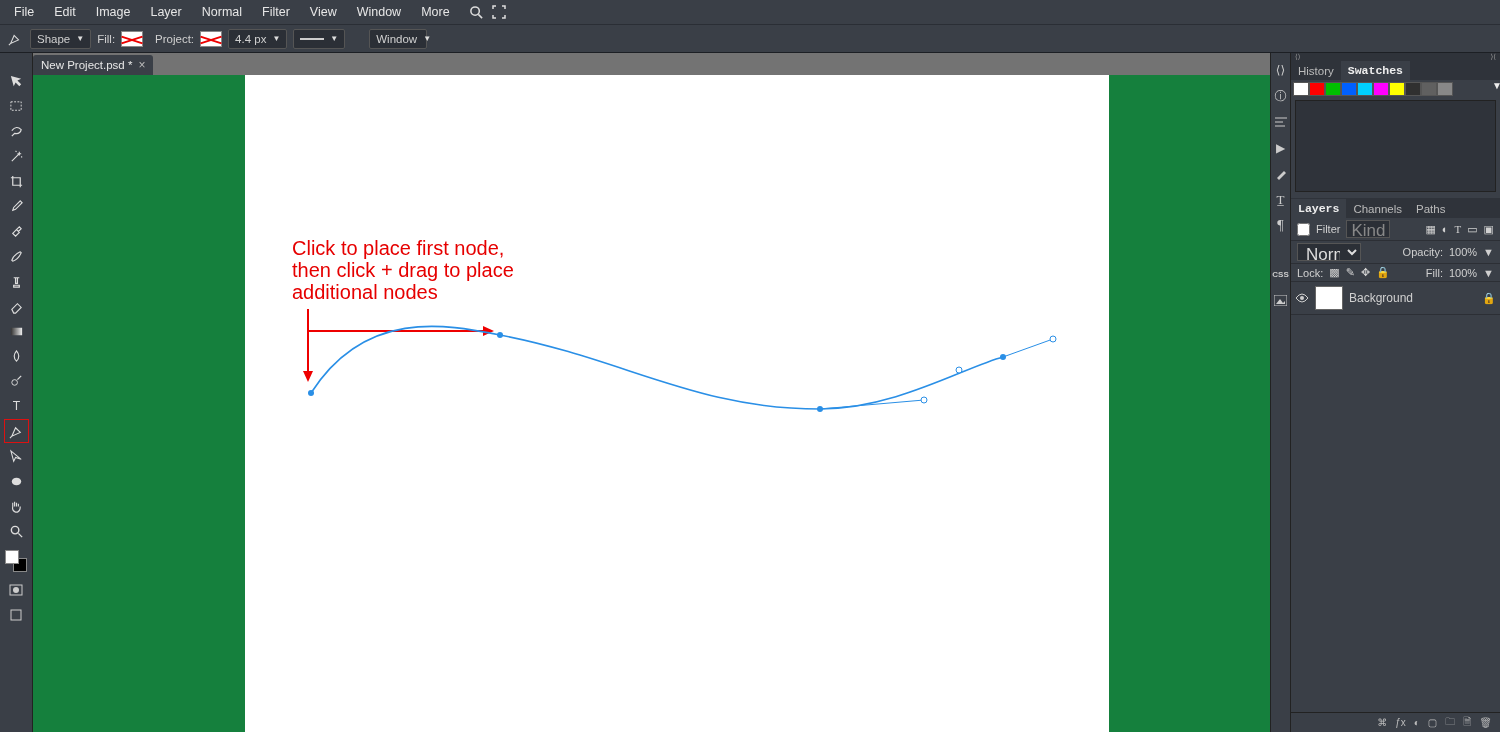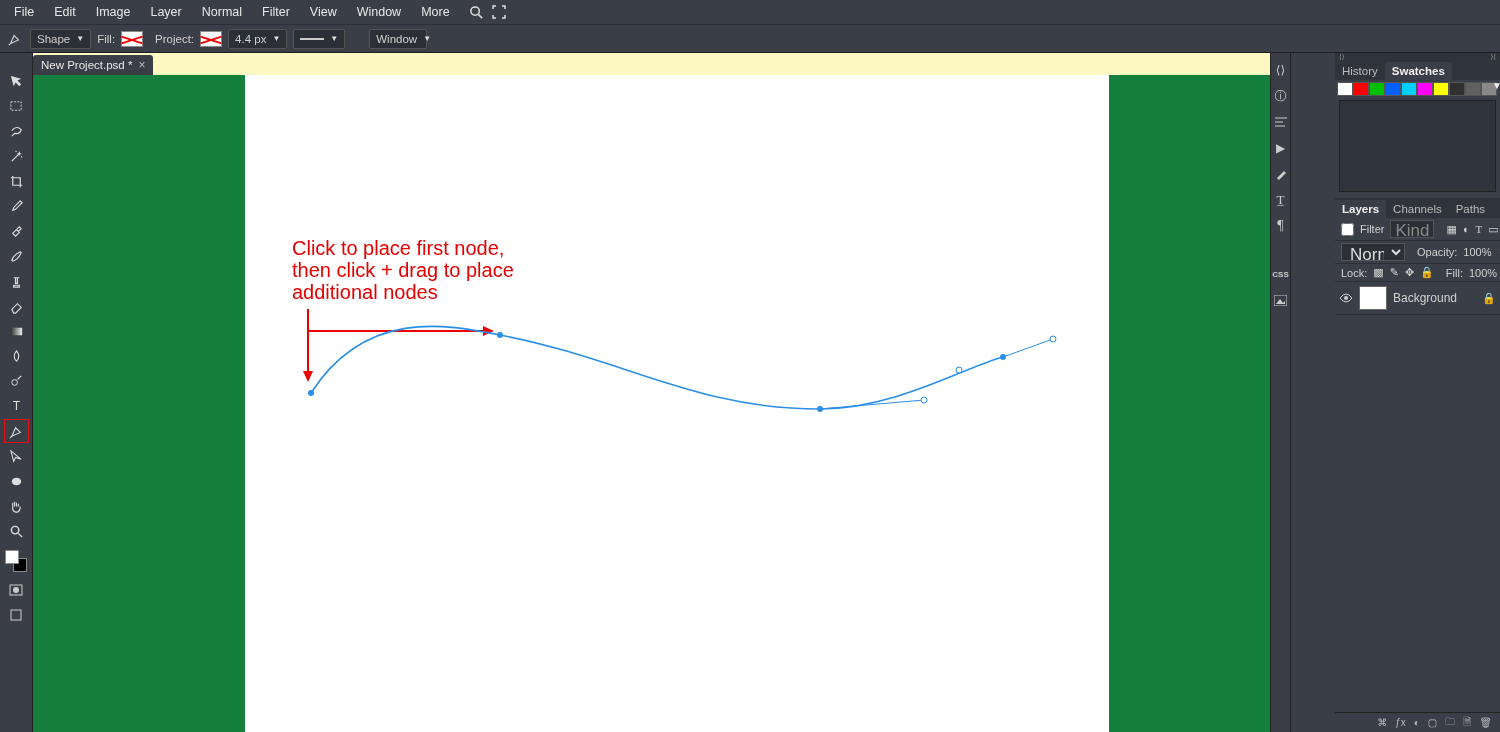--- a/index.html
+++ b/index.html
@@ -15,21 +15,21 @@
 .optbar .toolico { width:18px; height:18px; display:flex; align-items:center; justify-content:center; }
 .optbar .dd { background:#2b2f36; border:1px solid #555; height:20px; padding:0 6px; display:flex; align-items:center; gap:4px; font-size:11.5px; cursor:pointer; border-radius:2px; }
 .optbar .lbl { font-size:11.5px; color:#d0d0d0; }
 .optbar .swatchx { width:22px; height:16px; background:white; position:relative; border:1px solid #888; }
 .optbar .swatchx:before { content:""; position:absolute; left:-1px; right:-1px; top:50%; border-top:2px solid #e00; transform:rotate(18deg); }
 .optbar .swatchx:after { content:""; position:absolute; left:-1px; right:-1px; top:50%; border-top:2px solid #e00; transform:rotate(-18deg); }
 .optbar .caret { font-size:8px; color:#ddd; margin-left:2px; }
 .optbar .strokeline { width:24px; height:2px; background:#ccc; }
 
 
-.tabbar { height:22px; background:#fef9c3; display:flex; align-items:flex-end; padding-left:33px; }
+.tabbar { height:22px; background:#737373; display:flex; align-items:flex-end; padding-left:33px; }
 .tab { background:#3a3f47; height:20px; padding:0 8px; display:flex; align-items:center; gap:6px; font-size:11.5px; color:#e6e6e6; border-radius:3px 3px 0 0; cursor:pointer; }
 .tab .close { font-size:12px; color:#bbb; cursor:pointer; }
 
 
 .toolbar { position:absolute; left:0; top:53px; width:33px; bottom:0; background:#3a3f47; border-right:1px solid #222; display:flex; flex-direction:column; align-items:center; padding-top:16px; }
 .toolbar .tool { width:25px; height:24px; display:flex; align-items:center; justify-content:center; color:#d5d5d5; cursor:pointer; margin-bottom:1px; position:relative; }
 .toolbar .tool.sel { outline:1px solid #d11; outline-offset:-1px; }
 
 
 .flyout { position:absolute; left:33px; top:0; background:#3a3f47; border:1px solid #555; box-shadow:2px 2px 6px rgba(0,0,0,.5); }
@@ -47,25 +47,25 @@
 
 .workspace { position:absolute; left:33px; top:75px; right:230px; bottom:0; background:#15803d; overflow:hidden; }
 .canvas { position:absolute; left:212px; top:-6px; width:864px; height:732px; background:#fff; }
 .annot { position:absolute; color:#e60000; font-family:Arial,sans-serif; font-size:20px; line-height:22px; font-weight:400; }
 
 
 .rail { position:absolute; right:210px; top:53px; width:20px; bottom:0; background:#3a3f47; border-left:1px solid #222; display:flex; flex-direction:column; align-items:center; gap:8px; padding-top:8px; }
 .rail .ritem { width:16px; height:18px; display:flex; align-items:center; justify-content:center; color:#ccc; cursor:pointer; font-size:12px; }
 
 
-.rpanel { position:absolute; right:0; top:53px; width:210px; bottom:0; background:#3a3f47; border-left:1px solid #222; display:flex; flex-direction:column;padding-left:44px; }
+.rpanel { position:absolute; right:0; top:53px; width:210px; bottom:0; background:#3a3f47; border-left:1px solid #222; display:flex; flex-direction:column; }
 .rtool { height:7px; background:#2f333a; display:flex; justify-content:center; align-items:center; color:#999; font-size:7px; }
 .ptabs { display:flex; background:#2f333a; height:20px; align-items:flex-end; }
 .ptab { padding:3px 7px; font-size:11.5px; color:#bbb; background:#2f333a; cursor:pointer; }
-.ptab.sel { background:#3a3f47; color:#eee; font-weight:600; }
+.ptab.sel { background:#3a3f47; color:#eee; font-weight:600;font-family:Liberation Mono, monospace; }
 .swatchrow { display:flex; padding:2px; gap:0; background:#3a3f47; }
 .sw { width:16px; height:14px; border:1px solid #555; cursor:pointer; }
 .swbox { height:92px; background:#2f333a; margin:2px 4px 6px; border:1px solid #222; position:relative; }
 .swtri { position:absolute; right:-2px; top:2px; color:#eee; font-size:10px; }
 
 .lpane .row { display:flex; align-items:center; padding:2px 6px; gap:6px; font-size:11px; border-bottom:1px solid #2c2f35; }
 .lpane select,.lpane .dd2 { background:#2b2f36; border:1px solid #555; color:#ddd; height:18px; font-size:17px; padding:0 4px; }
 
 .layerlist { flex:1; overflow:auto; }
 .layer { display:flex; align-items:center; height:33px; padding:0 4px; gap:6px; border-bottom:1px solid #2c2f35; cursor:pointer; }

